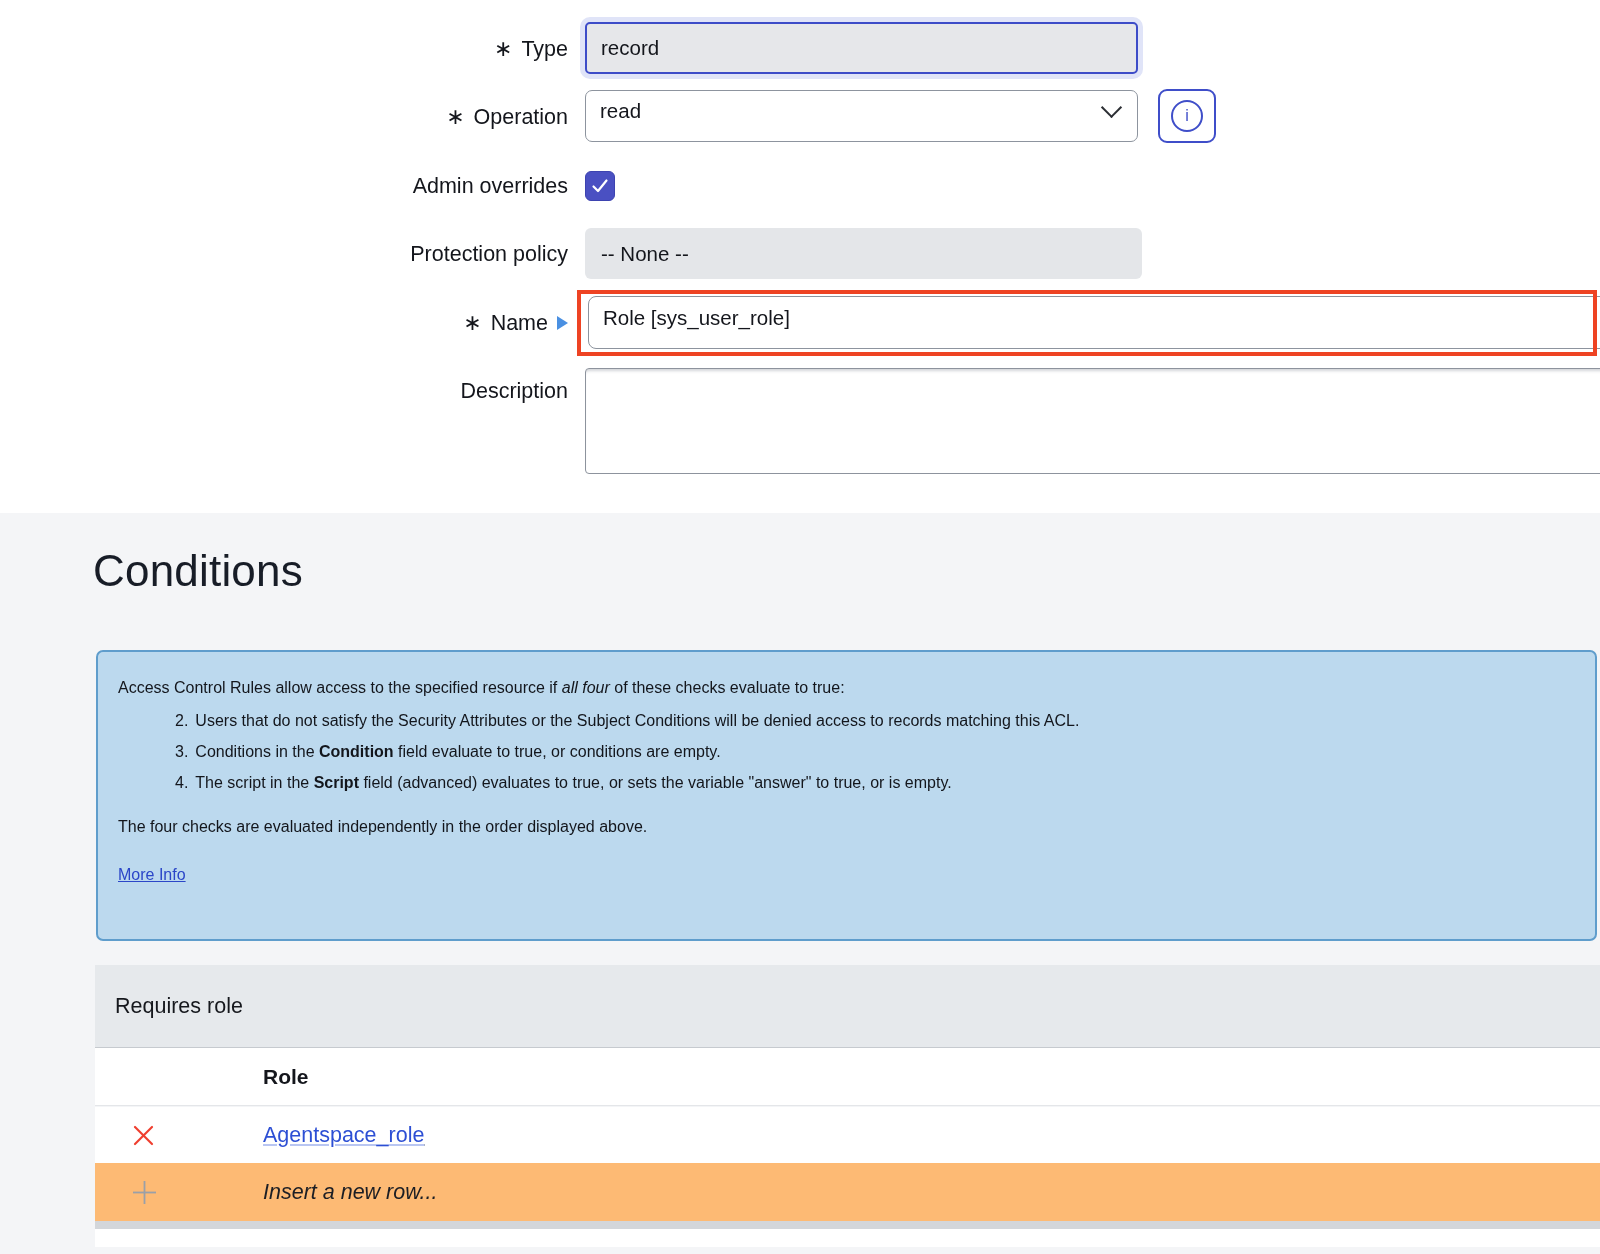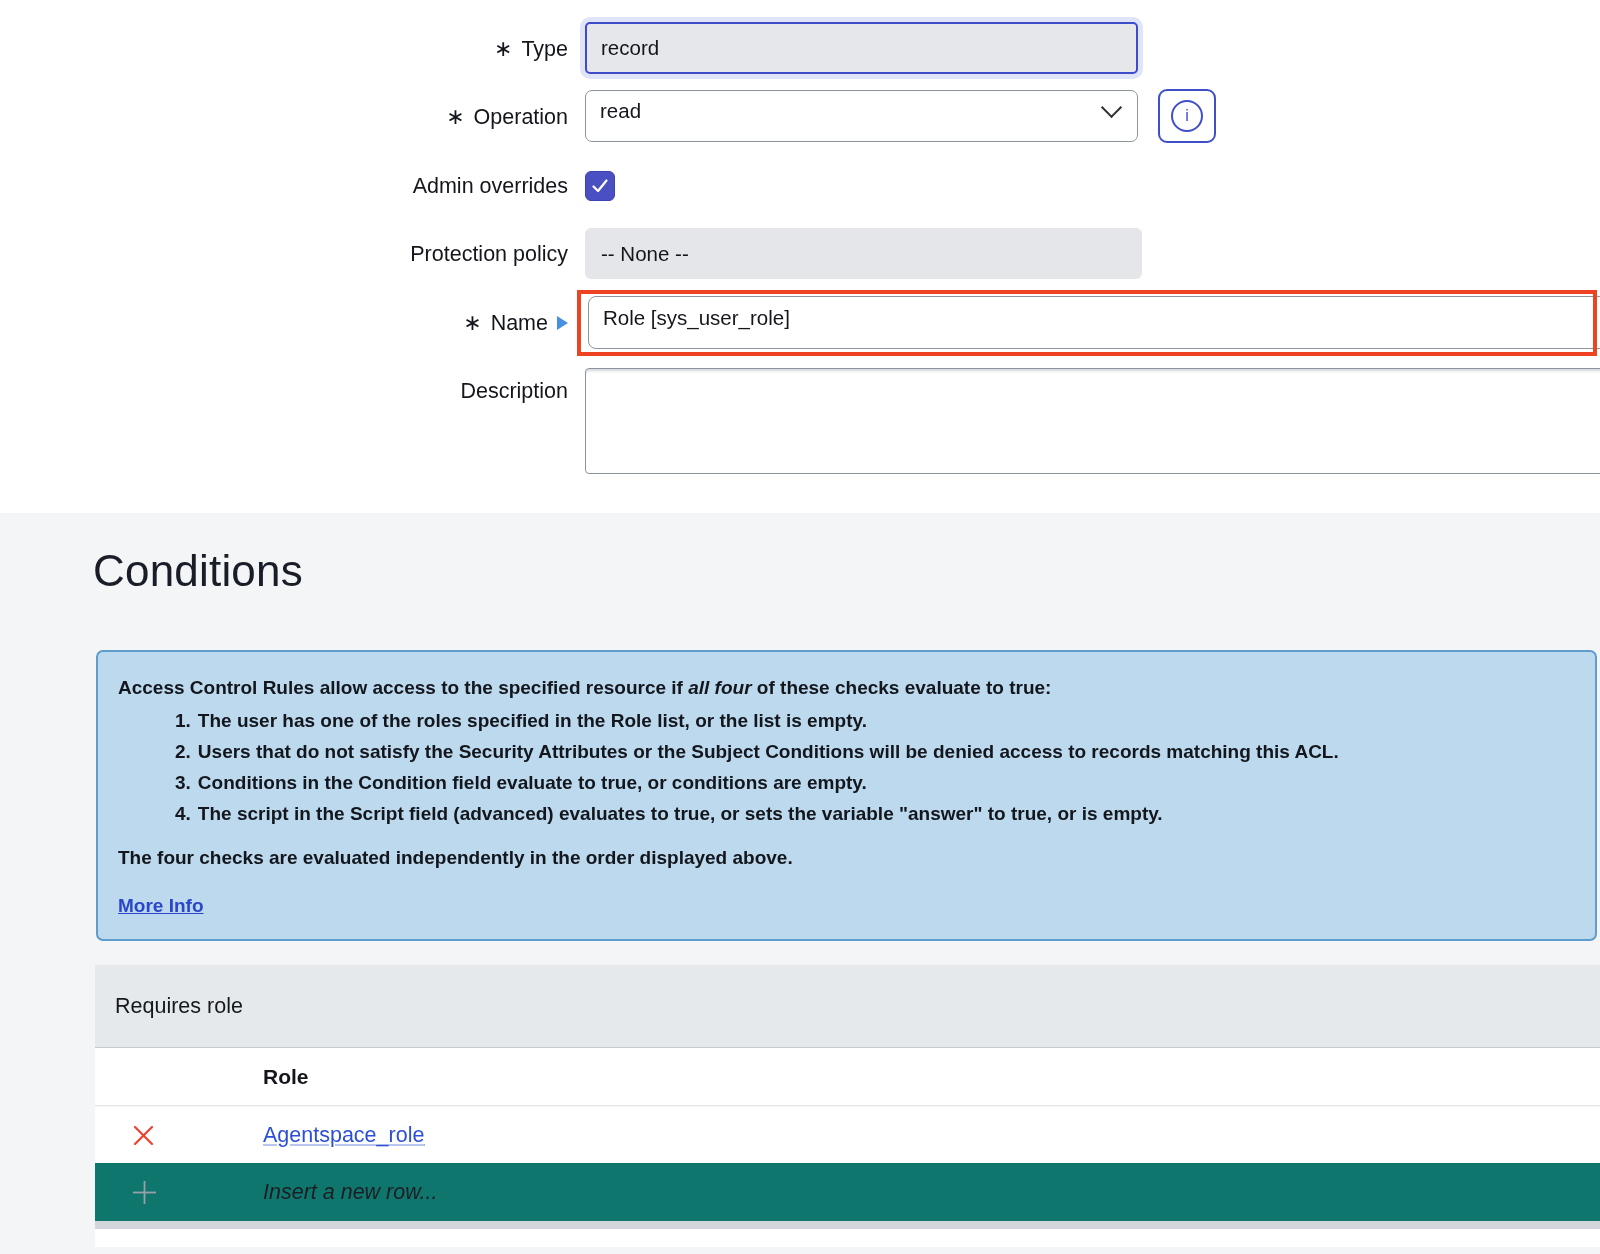--- a/index.html
+++ b/index.html
@@ -86,21 +86,21 @@
   }
 
   
   .conditions-heading {
     left:93px; top:546px; font-size:44px; color:#181d27; letter-spacing:0.2px;
   }
   .info-box {
     left:96px; top:650px; width:1501px; height:291px;
     background:#bcd9ee; border:2px solid #5f9dcc; border-radius:7px;
     padding:20px 24px 20px 20px;
-    font-size:19px; line-height:31px; color:#13161c;font-weight:bold;
+    font-size:16px; line-height:31px; color:#13161c;
   }
   .info-box ol { margin:2px 0 0 0; padding:0 0 0 57px; list-style:none; }
   .rule-num { margin-right:7px; }
   .info-footer { margin-top:13px; }
   .more-info {
     display:inline-block; margin-top:17px;
     color:#2b46c8; text-decoration:underline; cursor:pointer;
   }
 
   
@@ -114,21 +114,21 @@
     background:#ffffff; border-top:1px solid #c6cacf; border-bottom:1px solid #e4e6e9;
     display:flex; align-items:center;
   }
   .tbl-header-row .col-role { margin-left:168px; font-weight:bold; font-size:21px; }
   .tbl-row1 {
     left:95px; top:1107px; width:1505px; height:56px;
     background:#ffffff; display:flex; align-items:center;text-decoration:underline;
   }
   .tbl-row2 {
     left:95px; top:1163px; width:1505px; height:58px;
-    background:#0f766e; display:flex; align-items:center;
+    background:#fdba74; display:flex; align-items:center;
   }
   .cell-icon { width:168px; display:flex; justify-content:flex-start; padding-left:36px; box-sizing:border-box; }
   .role-link { color:#2d4fd4; font-size:21.5px; text-decoration:underline; text-decoration-color:#b9c6f2; cursor:pointer; }
   .insert-label { font-style:italic; font-size:21.5px; color:#1c1e24; cursor:pointer; }
   .x-icon, .plus-icon { display:inline-flex; cursor:pointer; }
   .tbl-bottom-bar { left:95px; top:1221px; width:1505px; height:8px; background:#d3d6da; }
   .tbl-bottom-white { left:95px; top:1229px; width:1505px; height:18px; background:#ffffff; }
 </style>
 </head>
 <body>
@@ -187,23 +187,20 @@
 </div>
 <textarea class="abs desc-textarea" style=""></textarea>
 
 <div class="abs conditions-heading">Conditions</div>
 
 <div class="abs info-box">
   <div>
     <span>Access Control Rules allow access to the specified resource if </span><i>all four</i><span> of these checks evaluate to true:</span>
   </div>
   <ol>
-    <li>
-      <span class="rule-num">1.</span><span>The user has one of the roles specified in the </span><b>Role</b><span> list, or the list is empty.</span>
-    </li>
     <li>
       <span class="rule-num">2.</span><span>Users that do not satisfy the Security Attributes or the Subject Conditions will be denied access to records matching this ACL.</span><b></b><span></span>
     </li>
     <li>
       <span class="rule-num">3.</span><span>Conditions in the </span><b>Condition</b><span> field evaluate to true, or conditions are empty.</span>
     </li>
     <li>
       <span class="rule-num">4.</span><span>The script in the </span><b>Script</b><span> field (advanced) evaluates to true, or sets the variable "answer" to true, or is empty.</span>
     </li>
   </ol>

